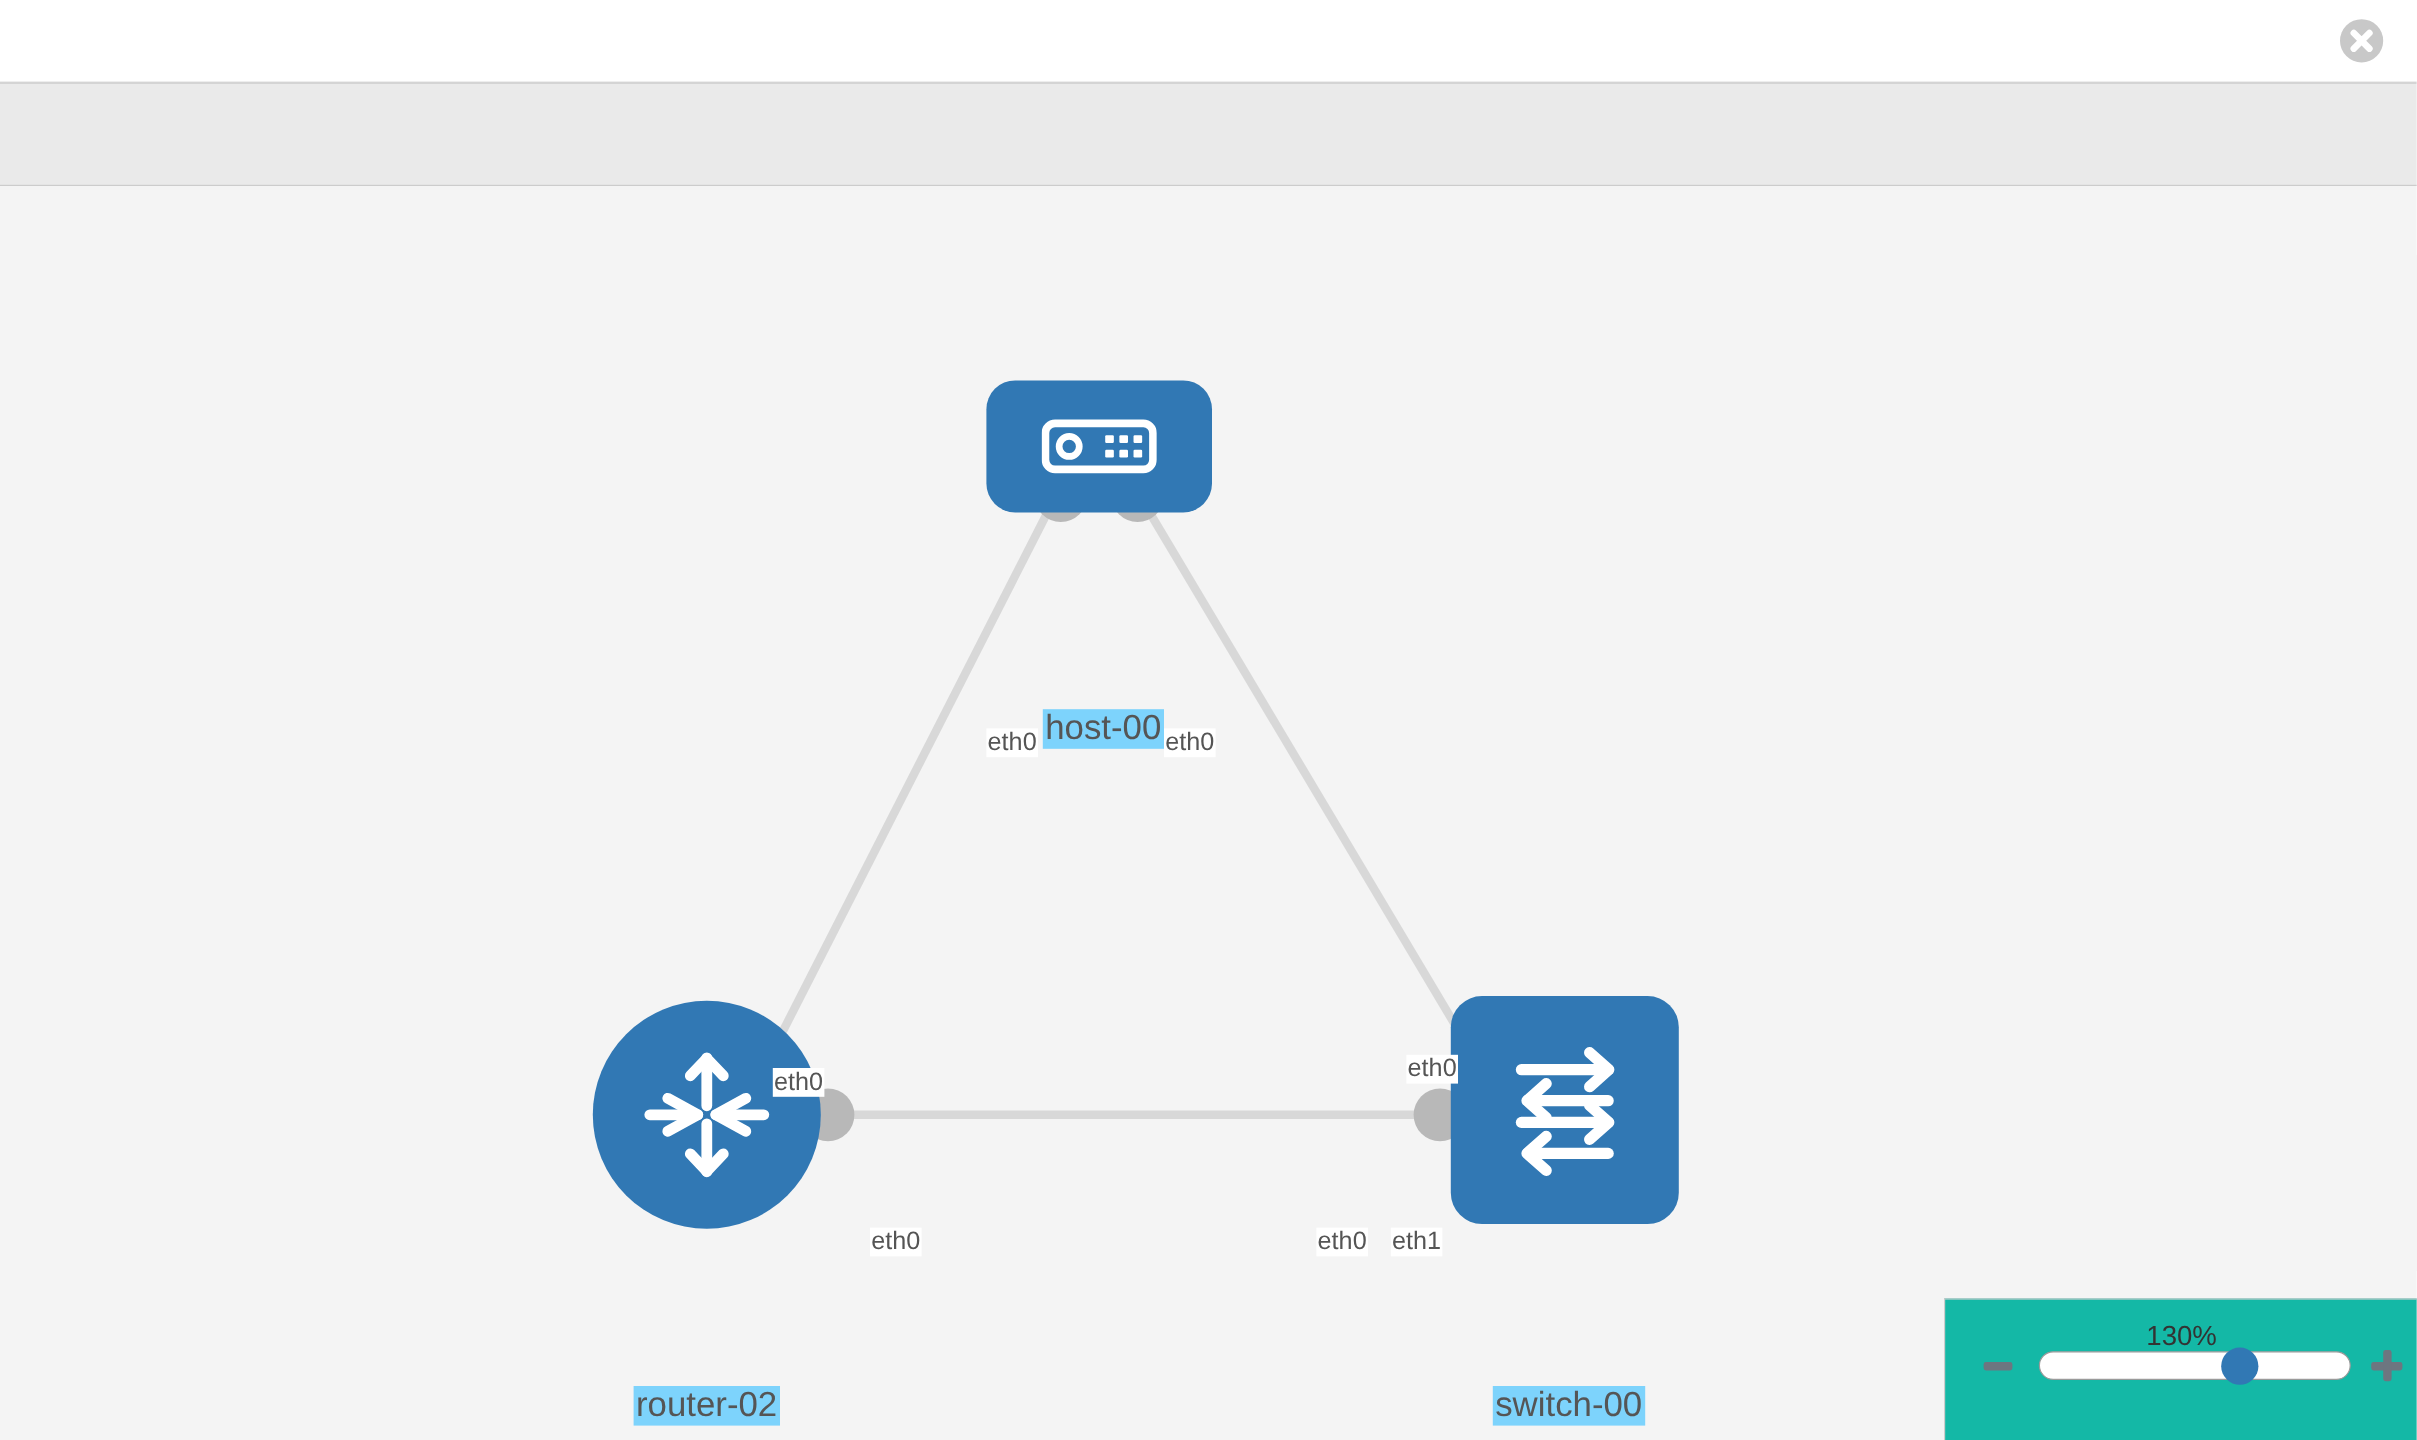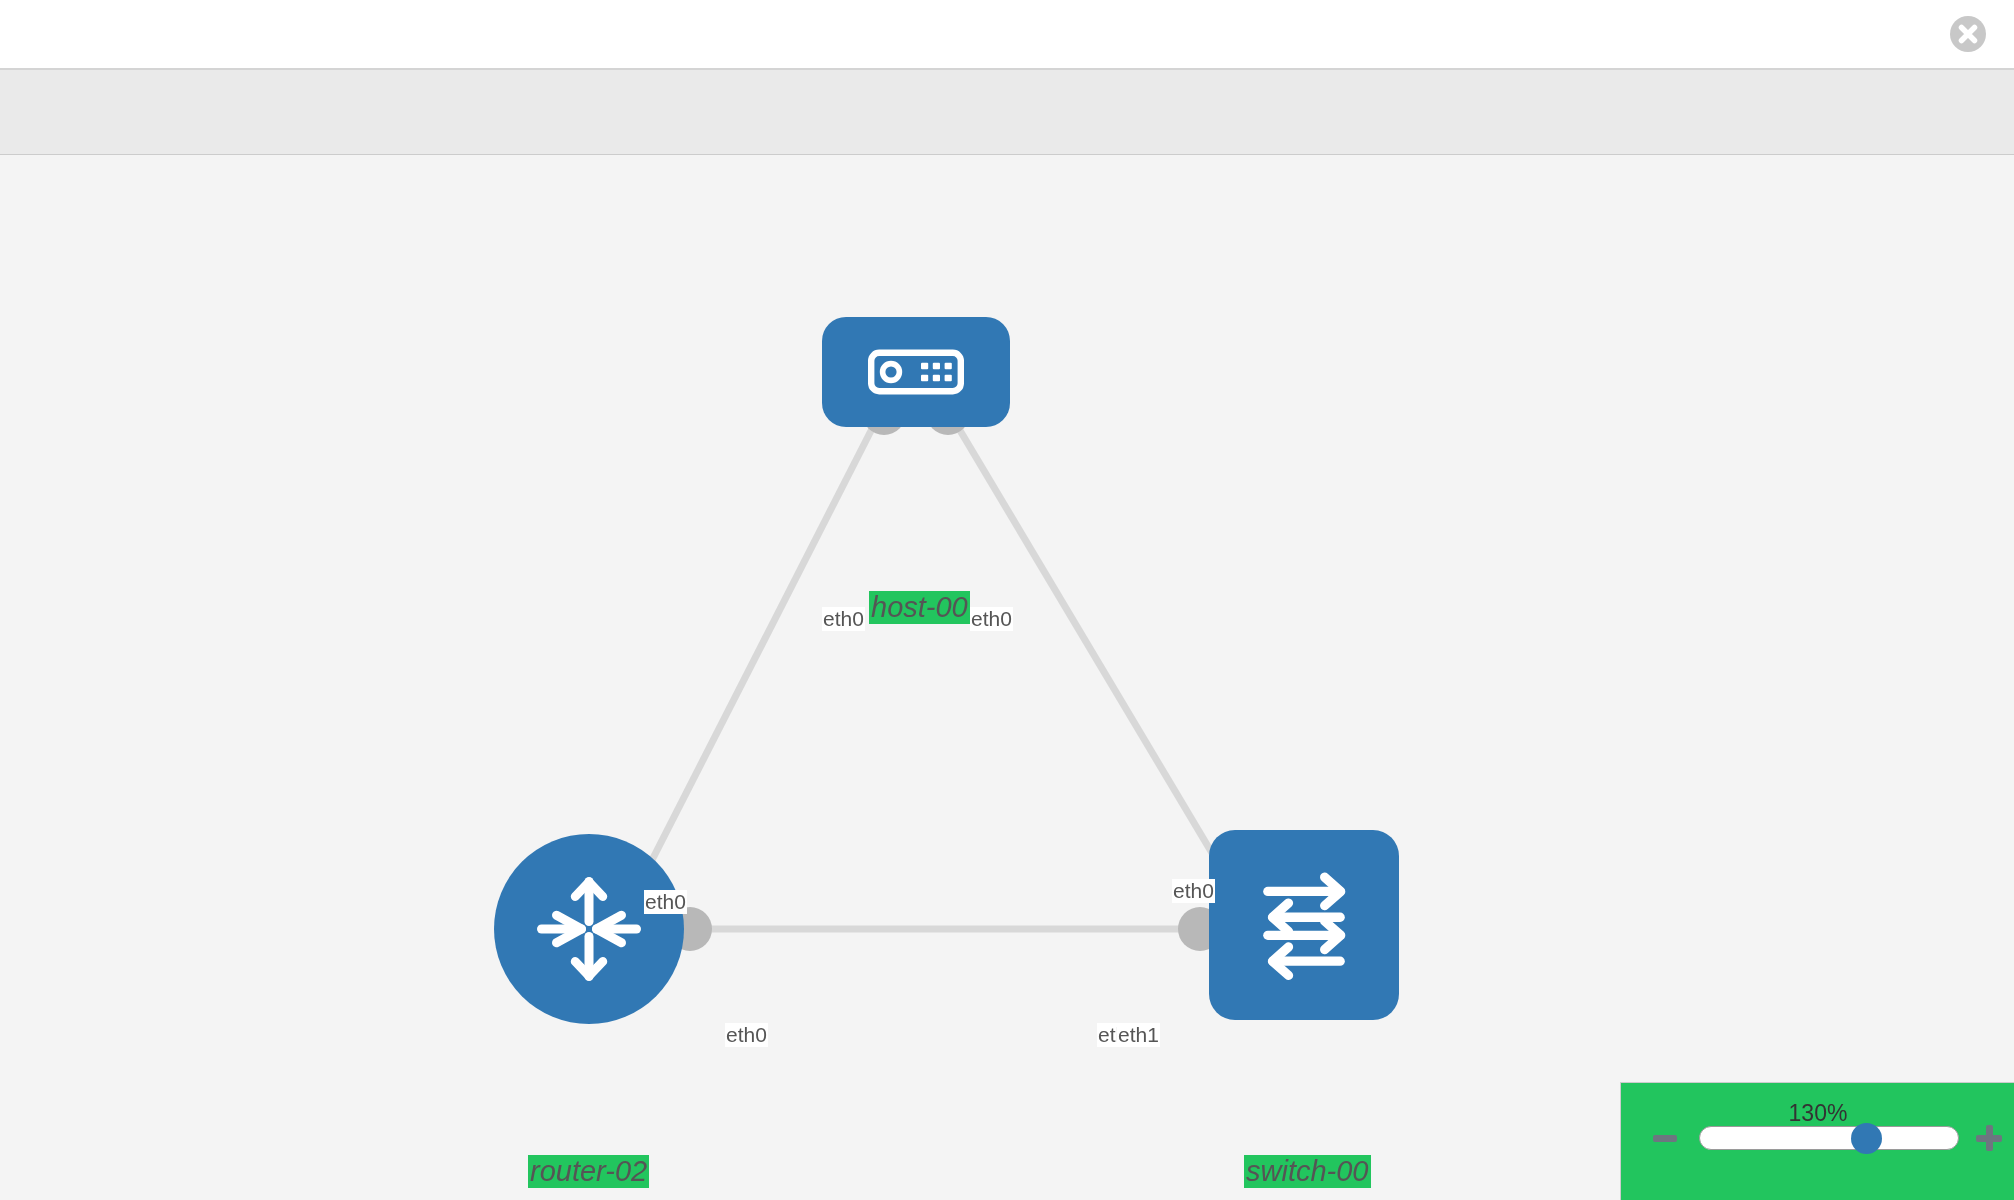--- a/index.html
+++ b/index.html
@@ -143,55 +143,54 @@
     top: 675px;
     width: 190px;
     height: 190px;
     border-radius: 26px;
   }
 
   .node-label {
     position: absolute;
     font-size: 29px;
     color: #555555;
-    background: #22c55e;
+    background: #7dd3fc;
     white-space: nowrap;
     padding: 0 2px;
     user-select: none;
-    font-style: italic;
   }
   #label-host   { left: 869px;  top: 436px; }
   #label-router { left: 528px;  top: 1000px; }
   #label-switch { left: 1244px; top: 1000px; }
 
   .iface-label {
     position: absolute;
     font-size: 21px;
     color: #555555;
     background: #ffffff;
     white-space: nowrap;
     padding: 0 1px;
     user-select: none;
   }
   #iface-host-left   { left: 822px;  top: 452px; }
   #iface-host-right  { left: 970px;  top: 452px; }
   #iface-router-up   { left: 644px;  top: 735px; }
   #iface-switch-up   { left: 1172px; top: 724px; }
   #iface-router-right{ left: 725px;  top: 868px; }
   #iface-switch-left-a { left: 1097px; top: 868px; z-index: 1; }
-  #iface-switch-left-b { left: 1117px; top: 868px; z-index: 2; }
+  #iface-switch-left-b { left: 1159px; top: 868px; z-index: 2; }
 
   
   #zoom-panel {
     position: absolute;
     left: 1620px;
     top: 1082px;
     width: 394px;
     height: 118px;
-    background: #22c55e;
+    background: #14b8a6;
     border: 1px solid #cccccc;
     border-right: none;
     border-bottom: none;
     box-sizing: border-box;
   }
   #zoom-percent {
     position: absolute;
     left: 0;
     top: 17px;
     width: 394px;

